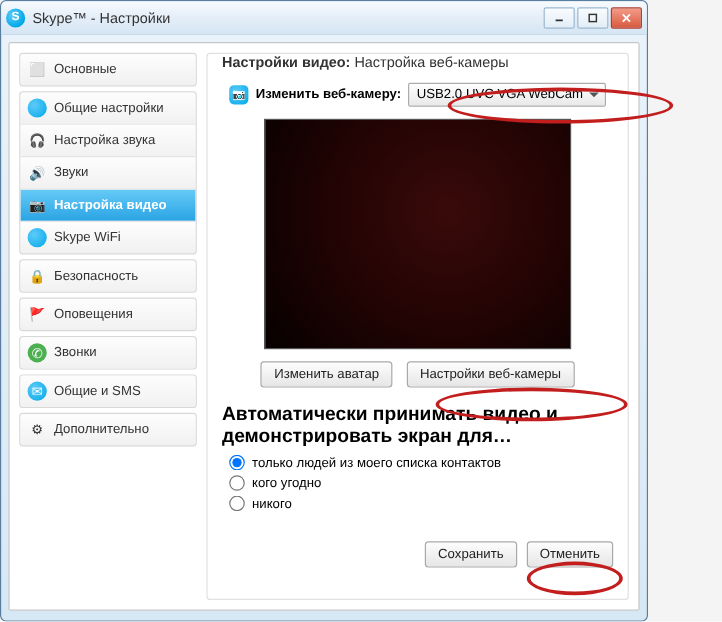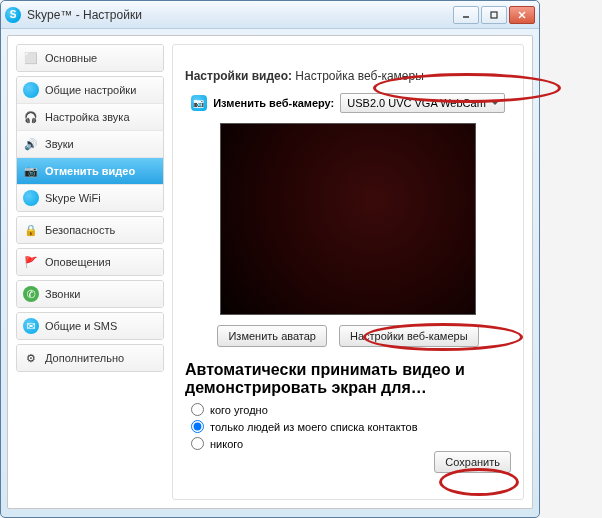--- a/index.html
+++ b/index.html
@@ -76,21 +76,21 @@
     background: linear-gradient(to bottom, #66caf7, #2aa4e4);
     color:#fff; font-weight:bold;
   }
   .side-item .icn {
     width:16px; height:16px; border-radius:50%;
     display:flex; align-items:center; justify-content:center;
     flex-shrink:0;
   }
   .content {
     flex:1; border:1px solid #e1e1e1; border-radius:3px;
-    background:#fff; padding:24px 12px; position:relative;
+    background:#fff; padding:0 12px; position:relative;
     display:flex; flex-direction:column;
   }
   .content-header { font-size:12px; color:#333; margin-bottom:10px;}
   .content-header b { font-weight:bold;}
   .select-row {
     display:flex; align-items:center; justify-content:center; gap:6px;
     margin-bottom:10px;
   }
   .cam-icon {
     width:16px; height:16px; border-radius:4px;
@@ -179,21 +179,21 @@
         <div class="side-item">
           <span class="icn">🎧</span>
           <span>Настройка звука</span>
         </div>
         <div class="side-item">
           <span class="icn">🔊</span>
           <span>Звуки</span>
         </div>
         <div class="side-item selected">
           <span class="icn">📷</span>
-          <span>Отменить видео</span>
+          <span>Настройка видео</span>
         </div>
         <div class="side-item">
           <span class="icn" style="background:radial-gradient(circle at 35% 35%,#5ecbf9,#00a8e8);"></span>
           <span>Skype WiFi</span>
         </div>
       </div>
       <div class="side-group">
         <div class="side-item">
           <span class="icn">🔒</span>
           <span>Безопасность</span>
@@ -245,37 +245,40 @@
         <div class="btn">
           <span>Изменить аватар</span>
         </div>
         <div class="btn">
           <span>Настройки веб-камеры</span>
         </div>
       </div>
 
       <div class="section-heading">Автоматически принимать видео и демонстрировать экран для…</div>
       <div class="radios">
-        <label class="radio-row">
-          <input type="radio" name="autorcv" style="">
-          <span>кого угодно</span>
-        </label>
         <label class="radio-row">
           <input type="radio" name="autorcv" checked="" style="">
           <span>только людей из моего списка контактов</span>
         </label>
         <label class="radio-row">
           <input type="radio" name="autorcv" style="">
+          <span>кого угодно</span>
+        </label>
+        <label class="radio-row">
+          <input type="radio" name="autorcv" style="">
           <span>никого</span>
         </label>
       </div>
 
       <div class="footer-buttons">
         <div class="btn">
           <span>Сохранить</span>
+        </div>
+        <div class="btn">
+          <span>Отменить</span>
         </div>
       </div>
 
       <div class="oval" style="left:200px; top:28px; width:188px; height:30px;"></div>
       <div class="oval" style="left:190px; top:278px; width:160px; height:28px;"></div>
       <div class="oval" style="left:266px; top:423px; width:80px; height:28px;"></div>
     </div>
   </div>
 </div>
 

